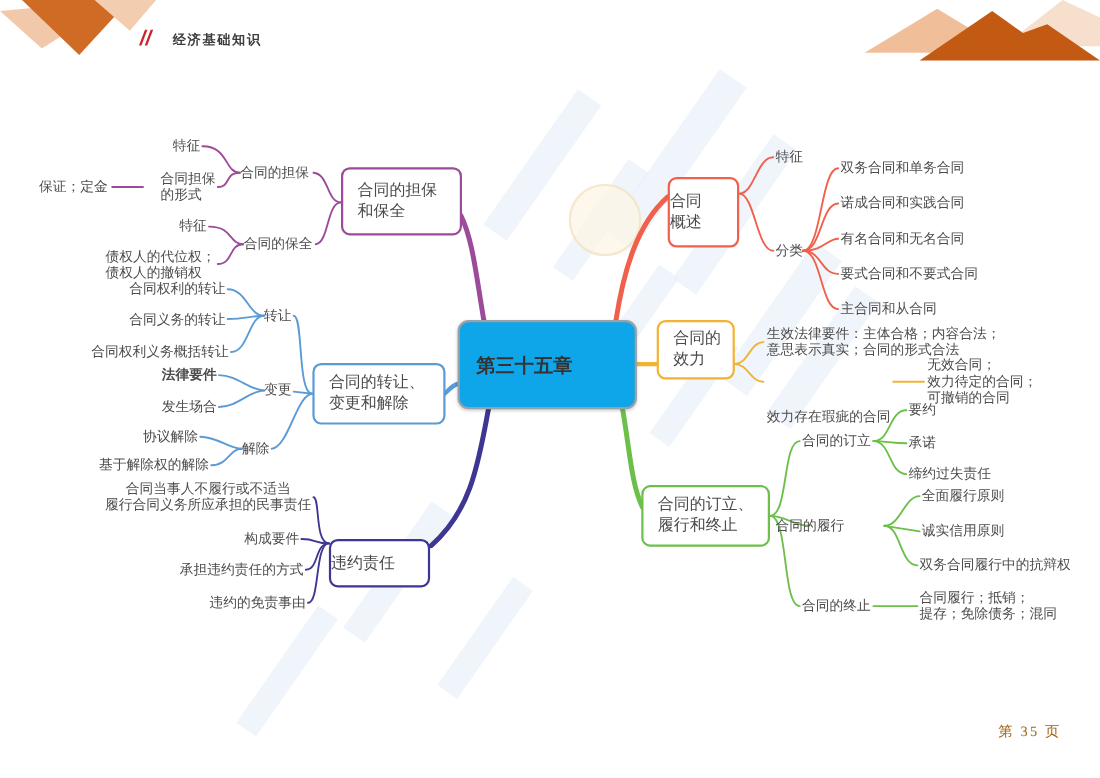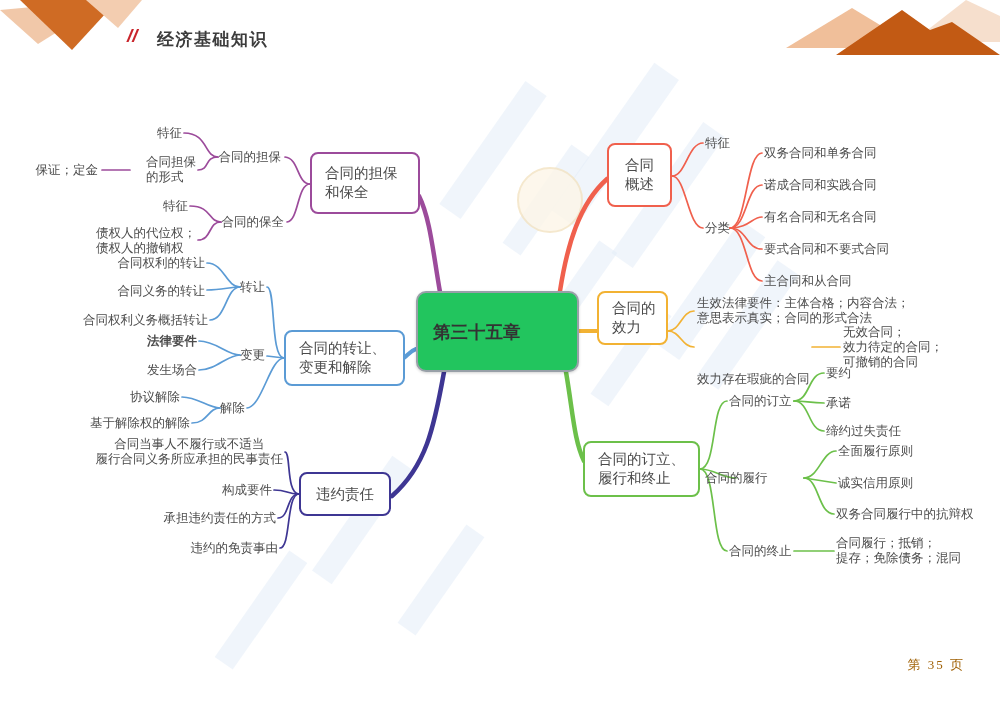--- a/index.html
+++ b/index.html
@@ -6,28 +6,28 @@
   body{width:1000px;height:707px;position:relative;background:#ffffff;overflow:hidden;
        font-family:"Liberation Sans","DejaVu Sans",sans-serif;}
   #deco-svg{position:absolute;left:0;top:0;z-index:1;}
   .leaf{position:absolute;font-size:12.5px;line-height:15px;color:#4c4c4c;white-space:nowrap;z-index:2;}
   .anchor-r{text-align:right;transform:translate(-100%,-50%);}
   .anchor-l{transform:translate(0,-50%);}
   .mbox{position:absolute;background:#fff;border:2px solid #999;border-radius:8px;
         display:flex;flex-direction:column;justify-content:center;
         font-size:14.5px;line-height:19px;color:#4a4a4a;box-sizing:border-box;
         padding-left:13px;z-index:2;}
-  .mbox.center-text{padding-left:0;text-align:center;}
-  #center-box{position:absolute;left:416px;top:291px;width:163px;height:81px;background:#22c55e;
+  .mbox.center-text{padding-left:0;text-align:left;margin-top:18px;}
+  #center-box{position:absolute;left:416px;top:291px;width:163px;height:81px;background:#0ea5e9;
         border:2px solid #98a0a8;border-radius:10px;box-shadow:0 1px 3px rgba(0,0,0,.18);
         display:flex;flex-direction:column;justify-content:center;padding-left:15px;
         font-weight:bold;font-size:17.5px;line-height:24px;color:#333;box-sizing:border-box;z-index:3;}
   .header-slashes{position:absolute;left:127px;top:25px;font-size:19px;font-weight:bold;
         font-style:italic;z-index:4;}
-  .header-title{position:absolute;left:157px;top:28px;font-size:17px;font-weight:bold;
+  .header-title{position:absolute;left:157px;top:28px;font-size:12px;font-weight:bold;
         color:#3c3c3c;letter-spacing:1.5px;z-index:4;}
   .footer-page{position:absolute;right:35px;bottom:33px;font-family:"Liberation Serif","DejaVu Serif",serif;
         font-size:13px;color:#a16207;letter-spacing:2px;z-index:4;}
 </style>
 </head>
 <body>
 
 <svg id="deco-svg" width="1000" height="707" viewBox="0 0 1000 707">
     <rect x="480" y="75" width="26" height="150" fill="#e3edf7" opacity="0.55" transform="rotate(35 493 150)"></rect>
     <rect x="535" y="140" width="22" height="120" fill="#e3edf7" opacity="0.55" transform="rotate(35 546 200)"></rect>

